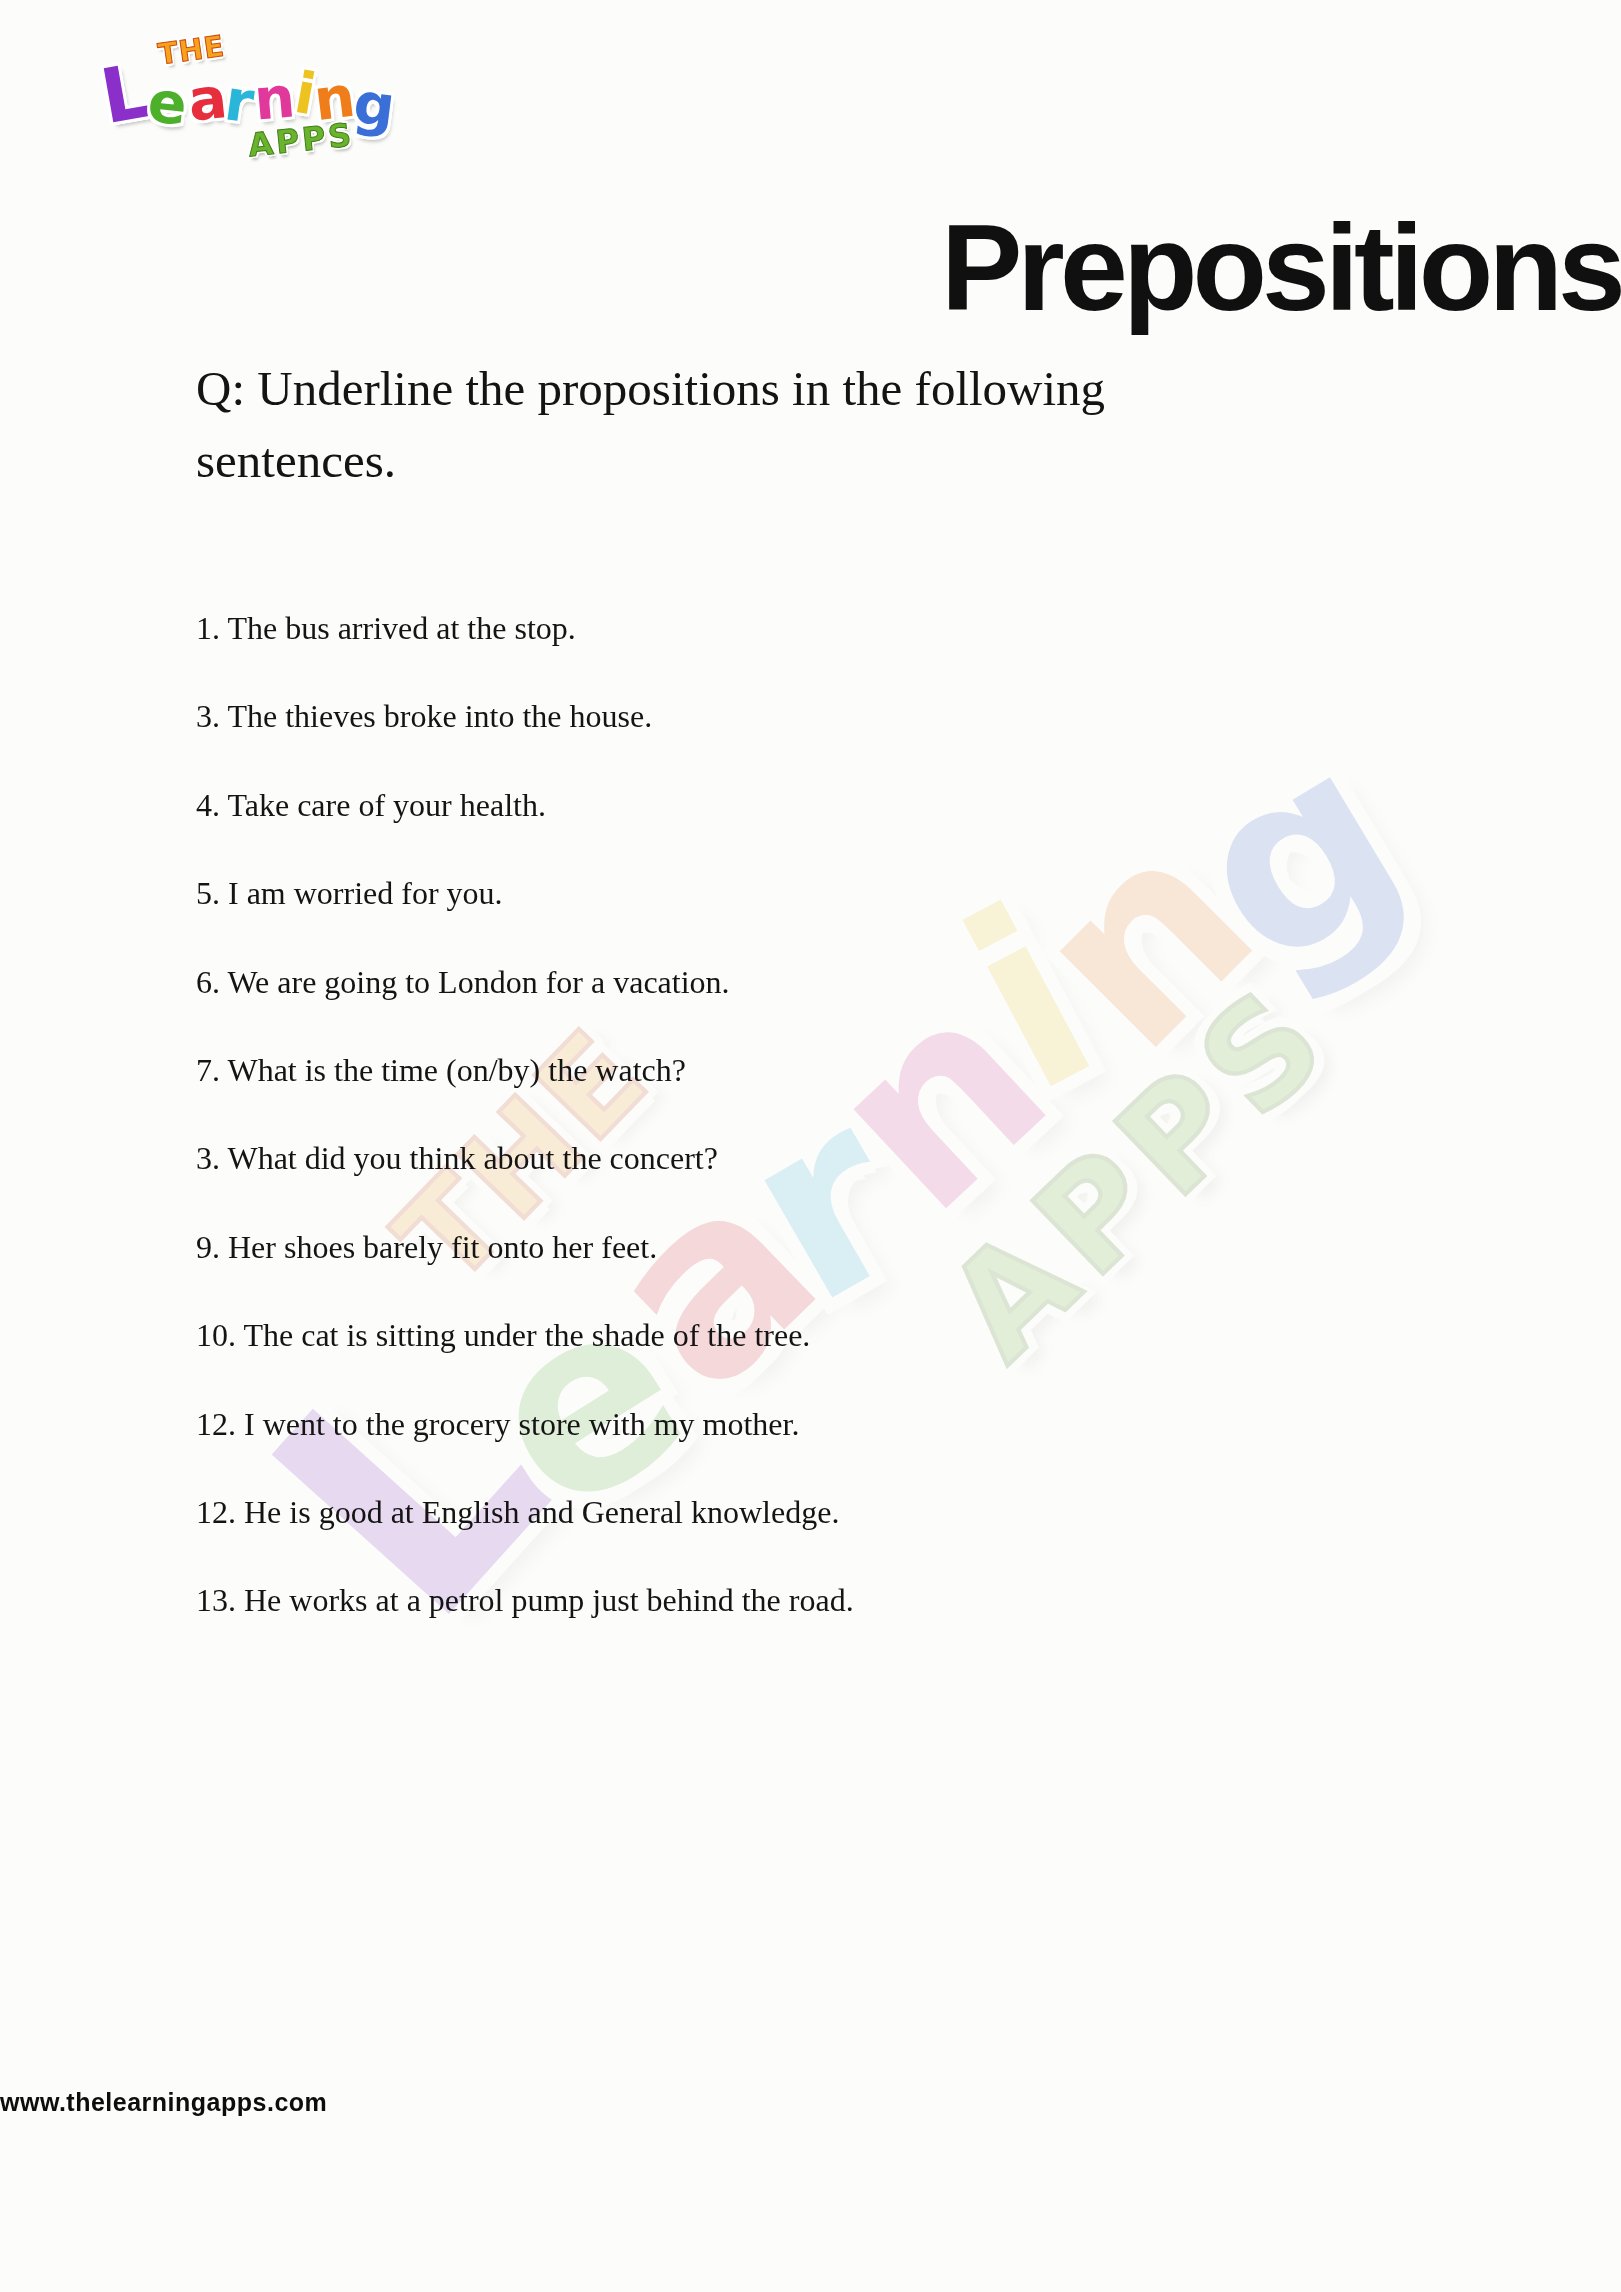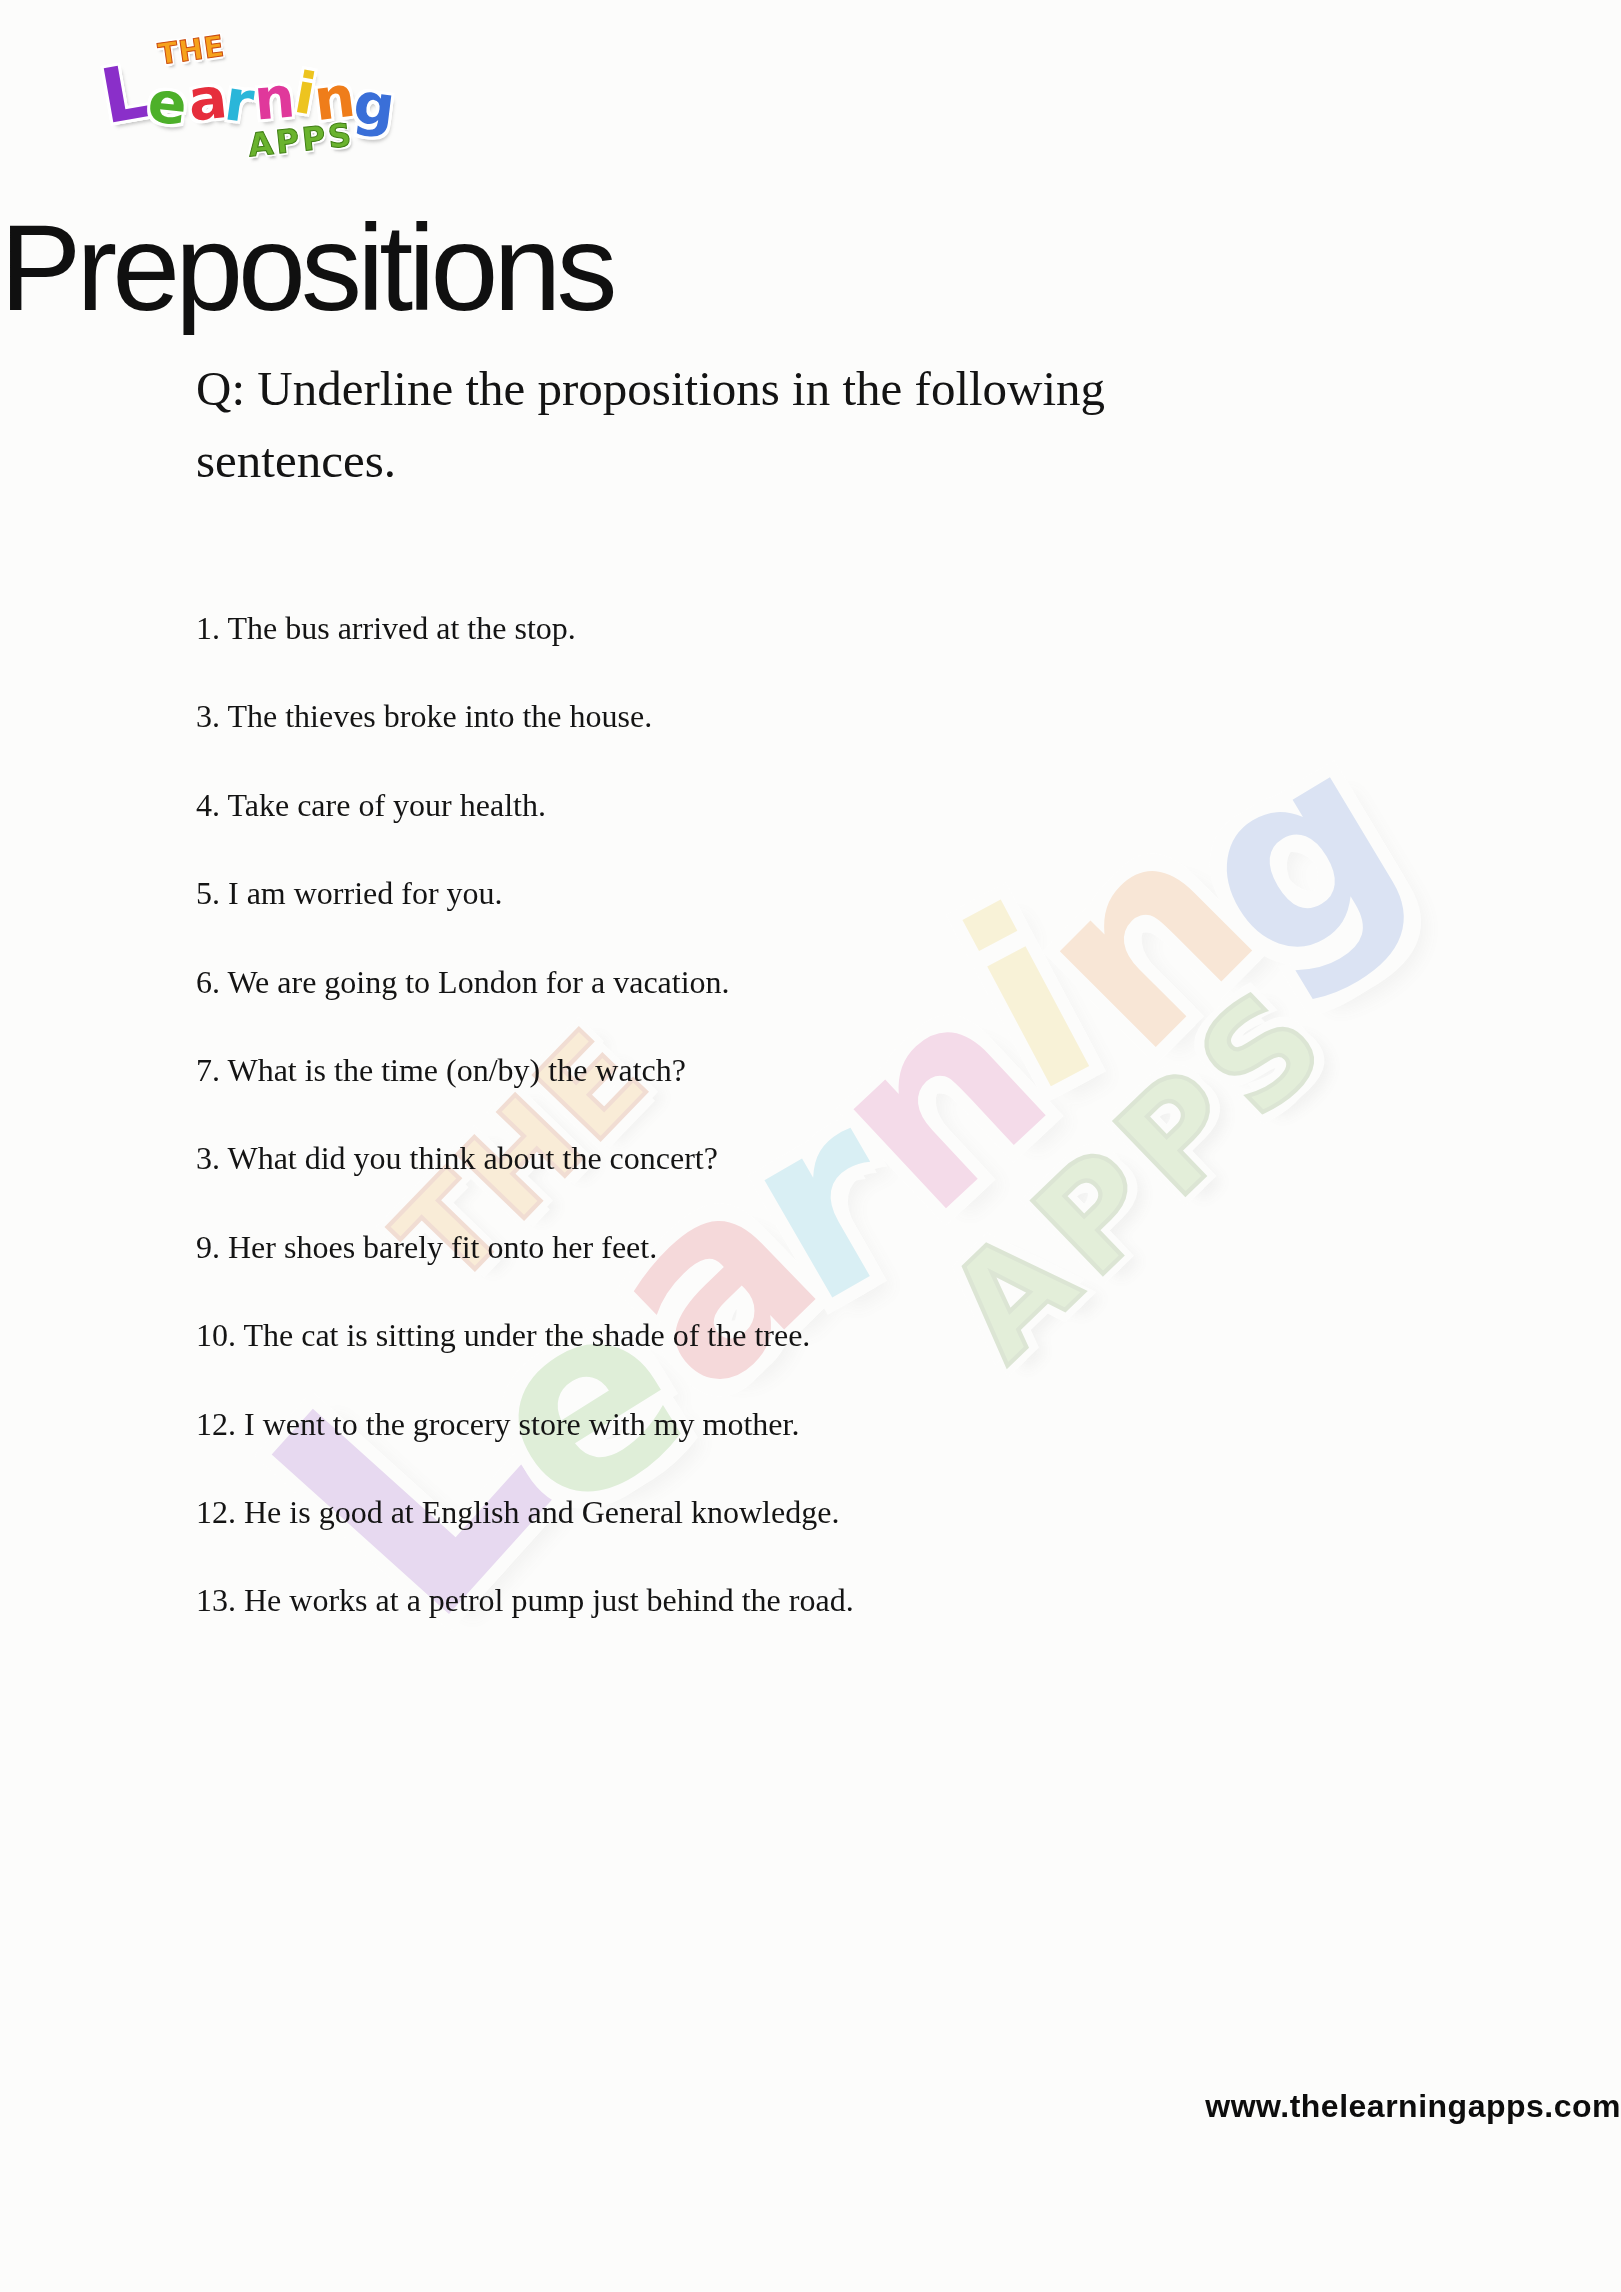--- a/index.html
+++ b/index.html
@@ -63,43 +63,43 @@
     opacity:0.17;
     transform:rotate(-38deg) scale(4.35);
     transform-origin:142px 59px;
     pointer-events:none;
     filter:saturate(0.9);
   }
 
   
   .title {
     position:absolute; top:198px; left:0; width:100%;
-    text-align:left;
+    text-align:right;
     font-family:"Liberation Sans", sans-serif;
-    font-weight:normal;
+    font-weight:bold;
     font-size:122px;
     letter-spacing:-4.9px;
     color:#101010;
   }
   .question {
     position:absolute; left:196px; top:353px; width:1068px;
     font-size:49px; line-height:1.46;
   }
   .sentences { position:absolute; left:196px; top:598px; width:1235px; }
   .sentence {
     font-size:32px; line-height:61px;
     margin-bottom:27.4px;
     white-space:nowrap;
   }
   .footer {
     position:absolute; top:2088px; left:0; width:100%;
-    text-align:right;
+    text-align:left;
     font-family:"Liberation Sans", sans-serif;
     font-weight:bold;
-    font-size:32px;
+    font-size:25px;
     letter-spacing:0.5px;
     color:#0d0d0d;
   }
 </style>
 </head>
 <body>
 
 <div class="page">
 
   <div class="bubble-logo watermark" aria-hidden="true">

